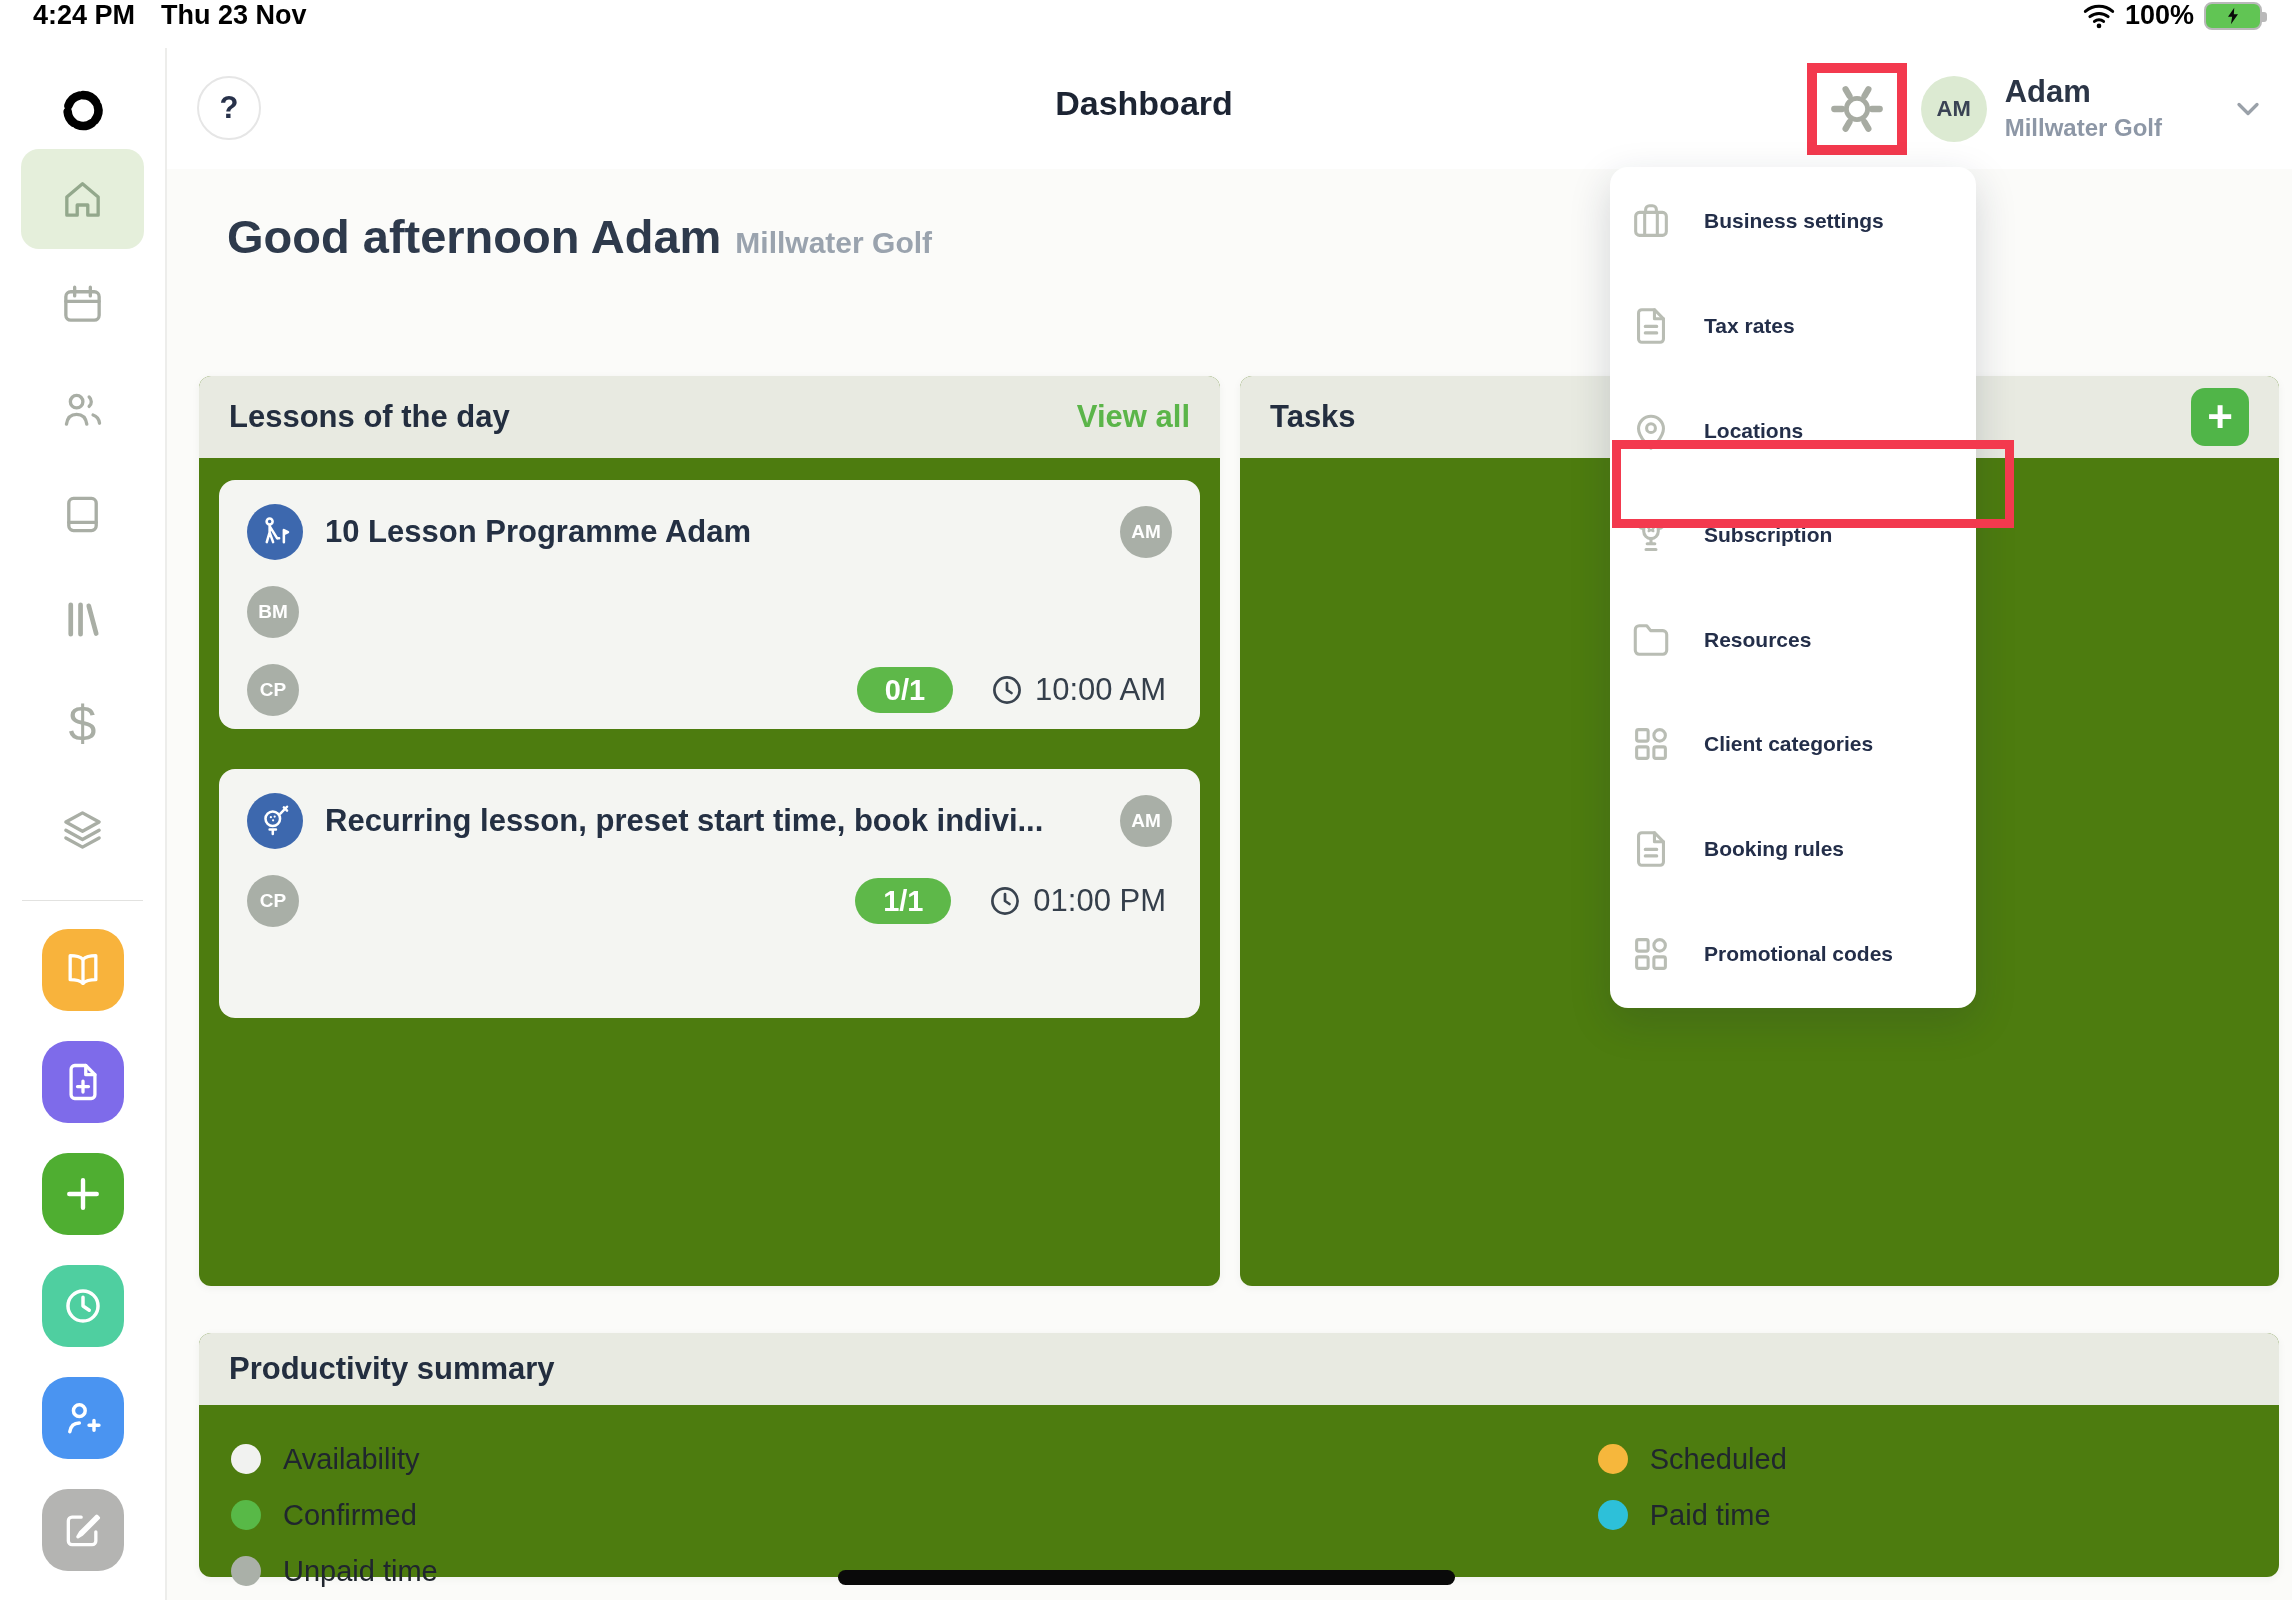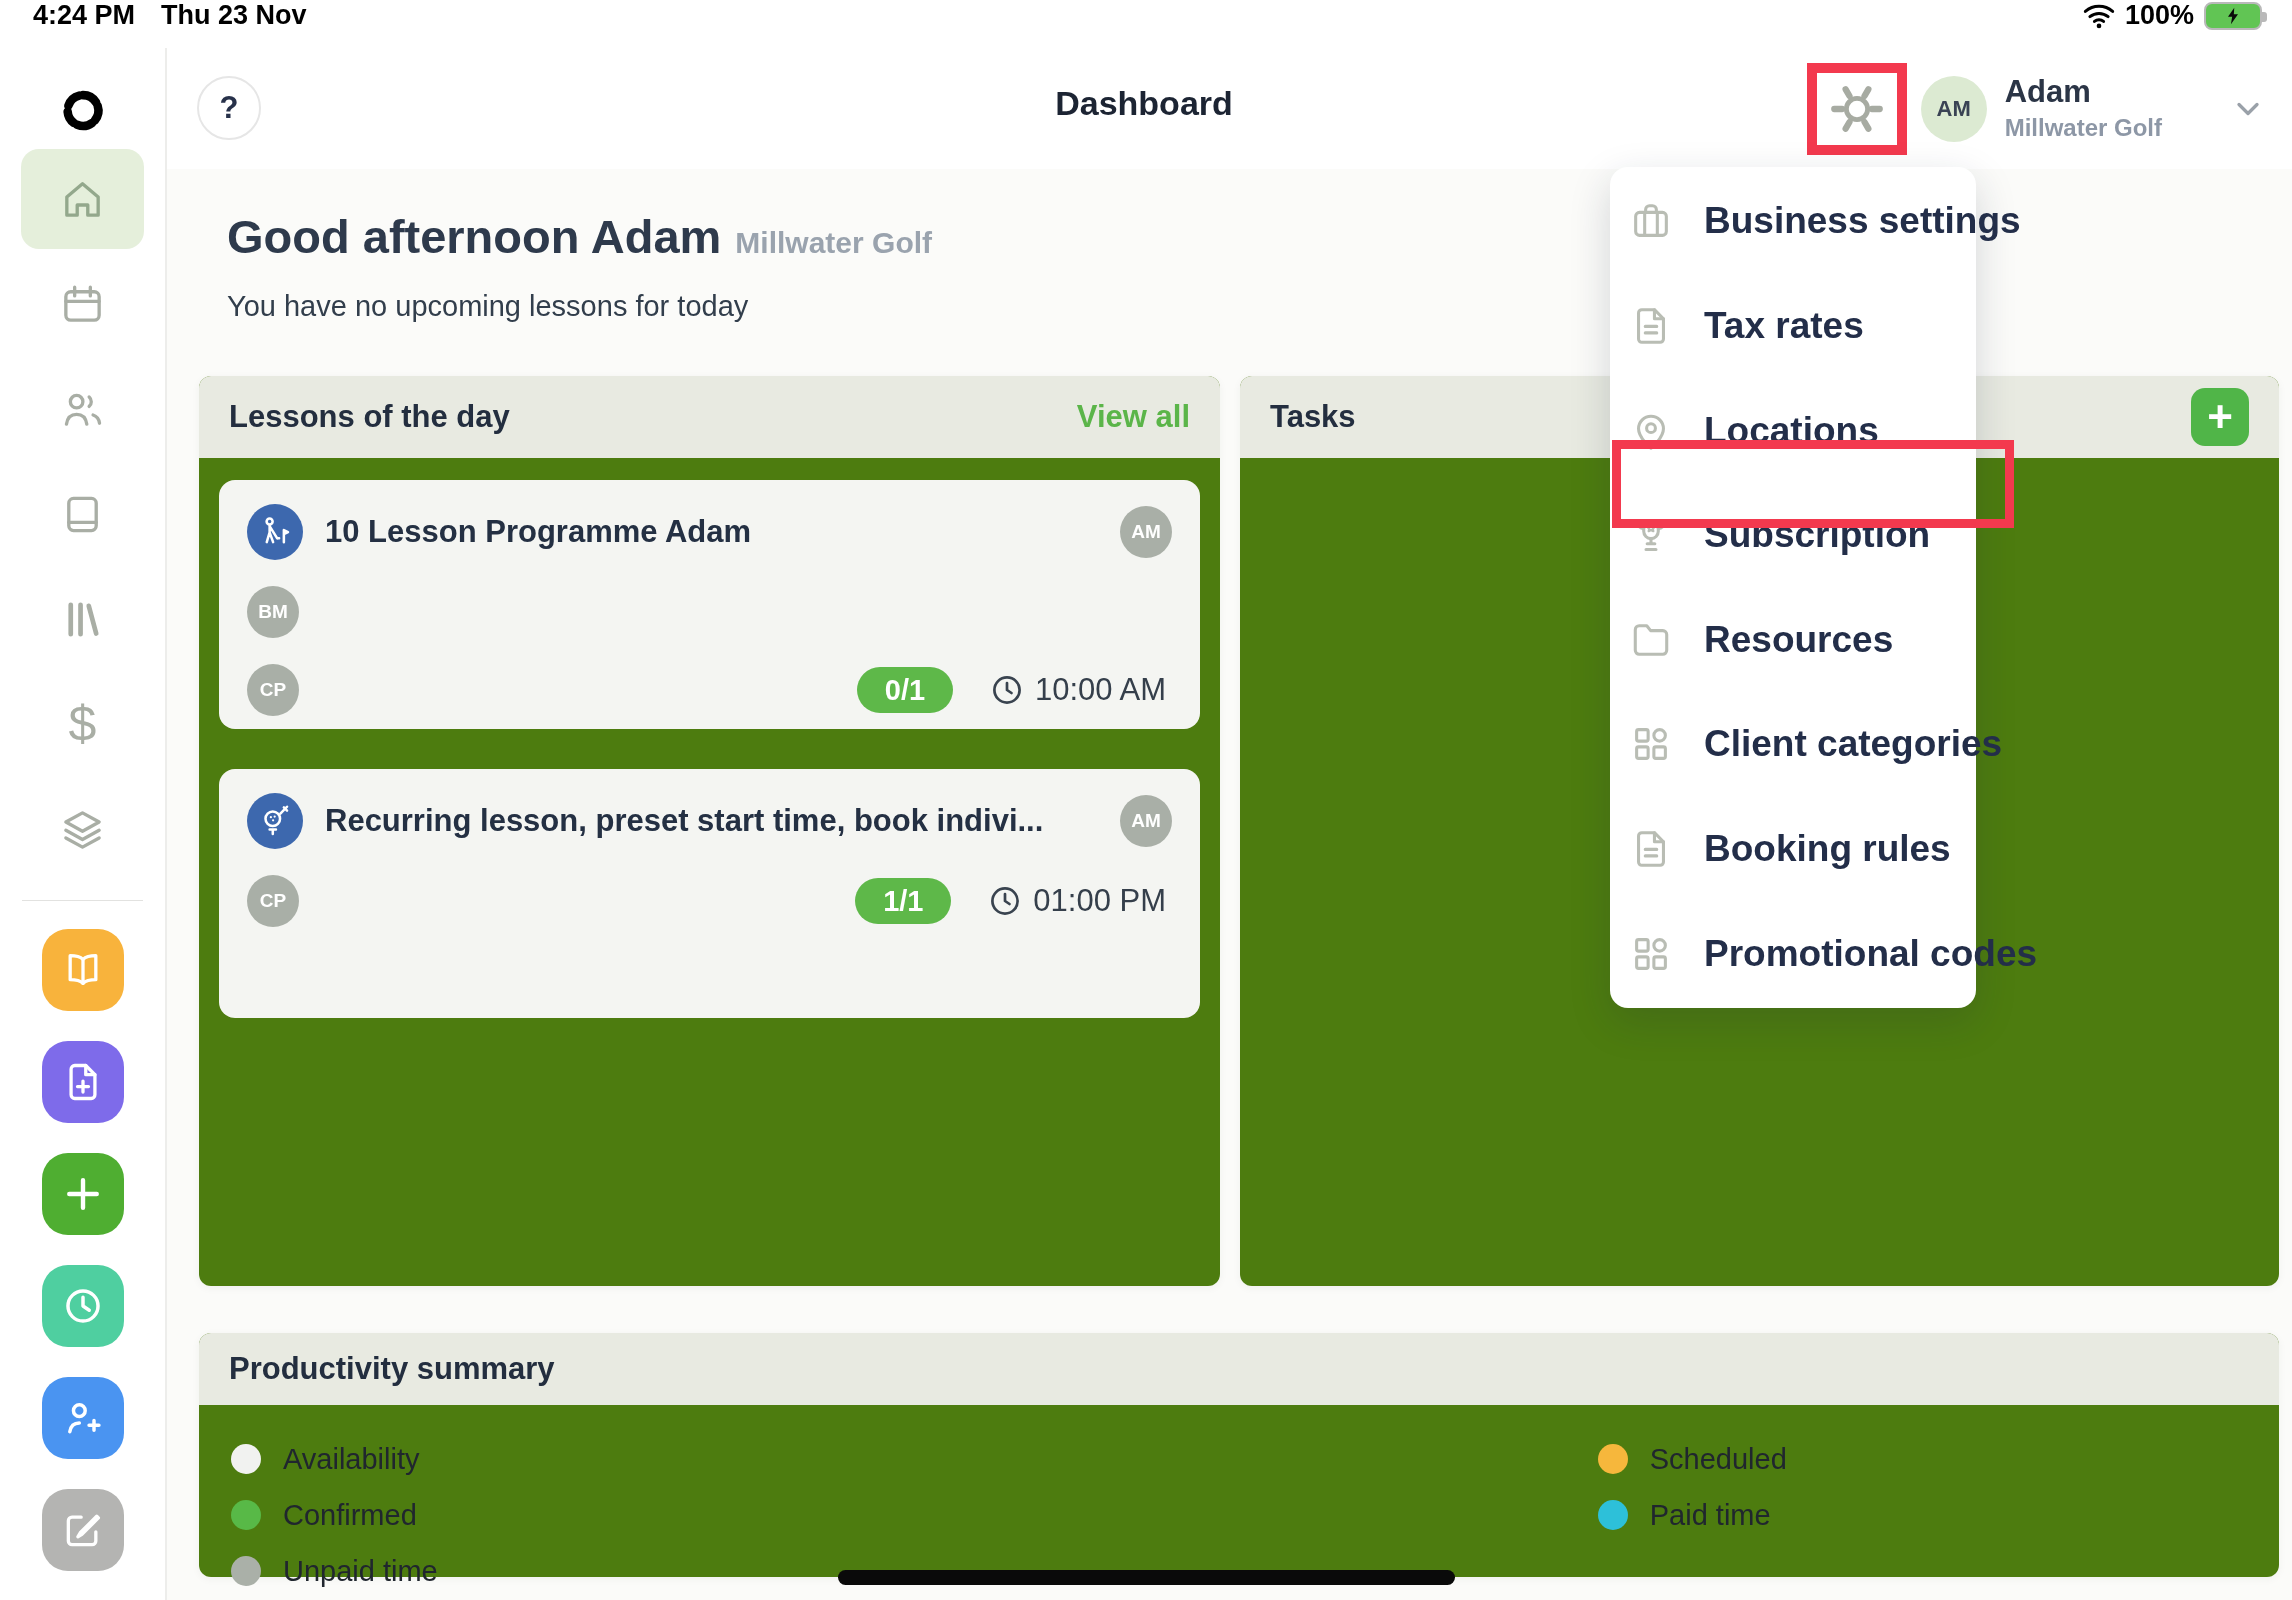--- a/index.html
+++ b/index.html
@@ -85,21 +85,21 @@
   .legend-col.right { margin-left:1160px; }
   .legend-item { display:flex; align-items:center; height:56px; }
   .legend-dot { width:30px; height:30px; border-radius:50%; flex:none; }
   .legend-label { margin-left:22px; font-size:29px; font-weight:500; color:#20262e; }
 
   
   .dropdown { position:absolute; left:1610px; top:167px; width:366px; height:841px; background:#fff;
     border-radius:18px; box-shadow:0 14px 40px rgba(30,40,60,.18); z-index:10; display:flex; flex-direction:column; padding:2px 0; }
   .menu-item { flex:1; display:flex; align-items:center; padding-left:18px; }
   .menu-item svg { width:46px; height:46px; color:#b9bdb4; flex:none; }
-  .menu-label { margin-left:30px; font-size:37px; font-weight:600; color:#232e49; white-space:nowrap; }
+  .menu-label { margin-left:30px; font-size:21px; font-weight:600; color:#232e49; white-space:nowrap; }
 
   .sub-highlight { position:absolute; left:1612px; top:440px; width:402px; height:88px; border:9px solid #f3394e; z-index:12; background:transparent; }
 
   
   .home-indicator { position:absolute; left:838px; top:1570px; width:617px; height:15px; border-radius:8px; background:#0a0a0a; z-index:20; }
 
   svg { display:block; }
   .stroke { fill:none; stroke:currentColor; stroke-linecap:round; stroke-linejoin:round; }
 </style>
 </head>
@@ -236,21 +236,20 @@
       <svg class="chevron" viewBox="0 0 24 24">
           <path class="stroke" stroke-width="2.2" d="M6 9l6 6 6-6"></path>
         </svg>
     </div>
   </header>
 
   <div class="content">
     <div class="greeting-title">
       <span>Good afternoon Adam</span><span class="greeting-org">Millwater Golf</span>
     </div>
-    <div class="greeting-sub">You have no upcoming lessons for today</div>
 
     <section class="panel lessons-panel">
       <div class="panel-band">
         <span class="panel-title">Lessons of the day</span>
         <span class="view-all">View all</span>
       </div>
 
       <div class="card">
         <div class="card-row1">
           <div class="lesson-icon">

